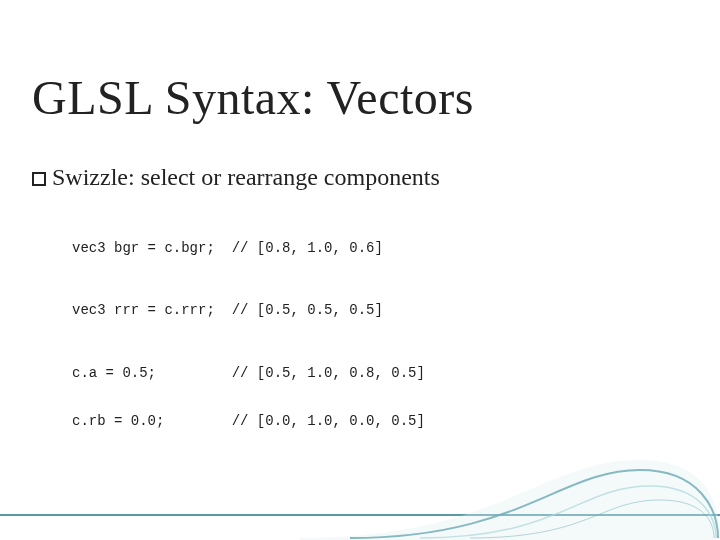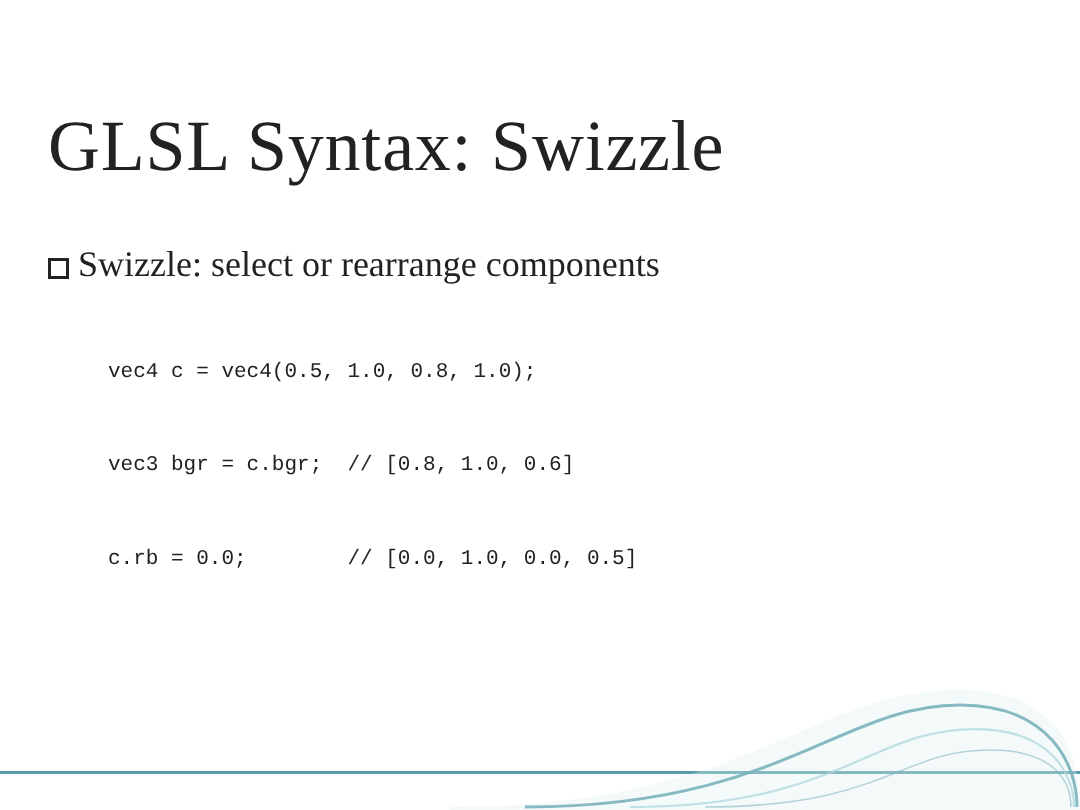--- a/index.html
+++ b/index.html
@@ -80,30 +80,31 @@
     height: 2px;
     background: #3a8a99;
     opacity: 0.85;
   }
 </style>
 </head>
 <body>
 
 <div class="slide">
 
-  <div class="title">GLSL Syntax: Swizzle</div>
+  <div class="title">GLSL Syntax: Vectors</div>
 
   <div class="bullet-row">
     <span class="bullet-box"></span>
     <span class="bullet-text">Swizzle: select or rearrange components</span>
   </div>
 
   <div class="code-block">
-    <span class="line">vec4 c = vec4(0.5, 1.0, 0.8, 1.0);</span>
     <span class="line">vec3 bgr = c.bgr;  // [0.8, 1.0, 0.6]</span>
+    <span class="line">vec3 rrr = c.rrr;  // [0.5, 0.5, 0.5]</span>
+    <span class="line tight">c.a = 0.5;         // [0.5, 1.0, 0.8, 0.5]</span>
     <span class="line">c.rb = 0.0;        // [0.0, 1.0, 0.0, 0.5]</span>
     
   </div>
 
   <div class="footer-rule"></div>
 
   <svg class="footer-swirl" viewBox="0 0 720 80" preserveAspectRatio="xMaxYMax meet">
     <path d="M350,78 C520,78 560,10 640,10 C700,10 718,50 718,78" fill="none" stroke="#3a8a99" stroke-width="2" opacity="0.85"></path>
     <path d="M420,78 C560,78 580,26 650,26 C700,26 716,56 716,78" fill="none" stroke="#8fc7cf" stroke-width="1.5" opacity="0.7"></path>
     <path d="M470,78 C590,78 600,40 660,40 C704,40 714,62 714,78" fill="none" stroke="#3a8a99" stroke-width="1" opacity="0.5"></path>

